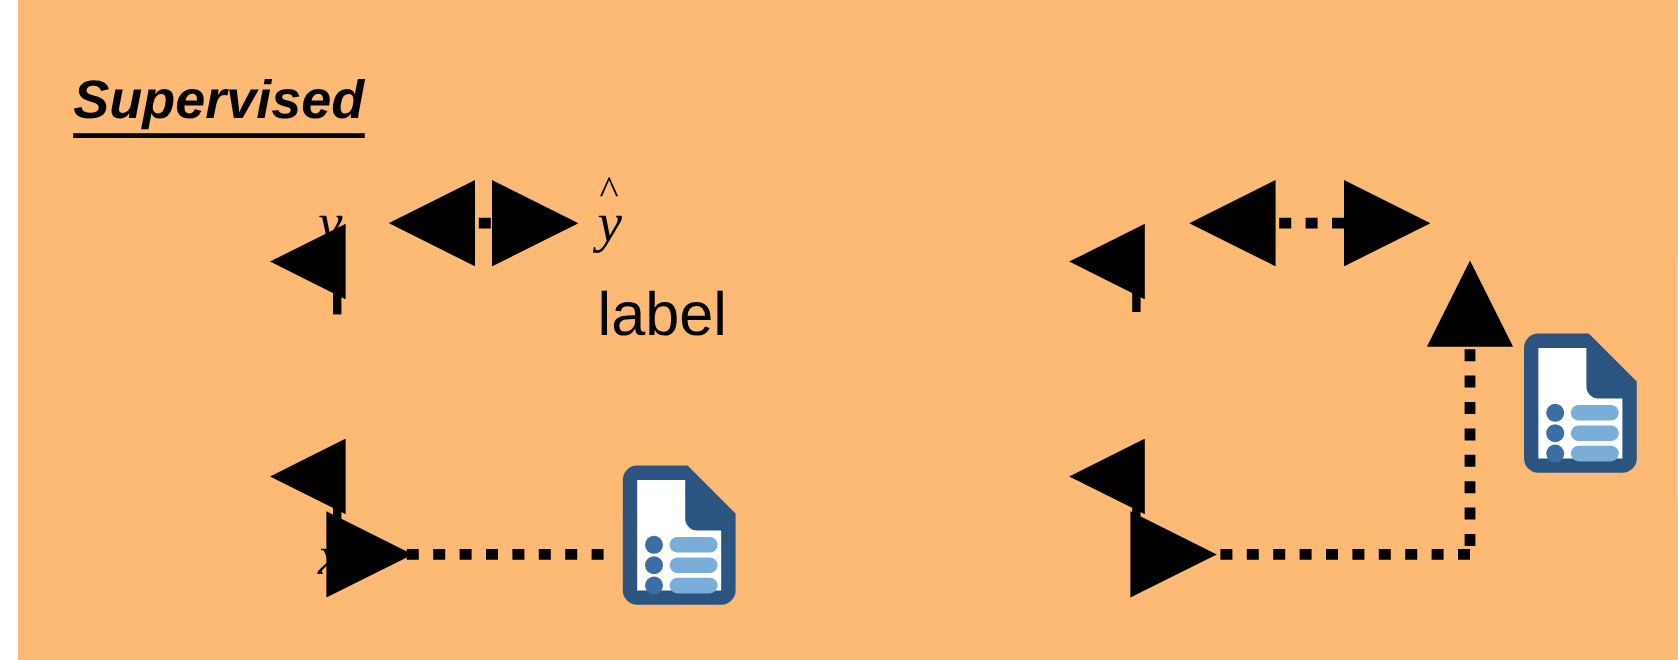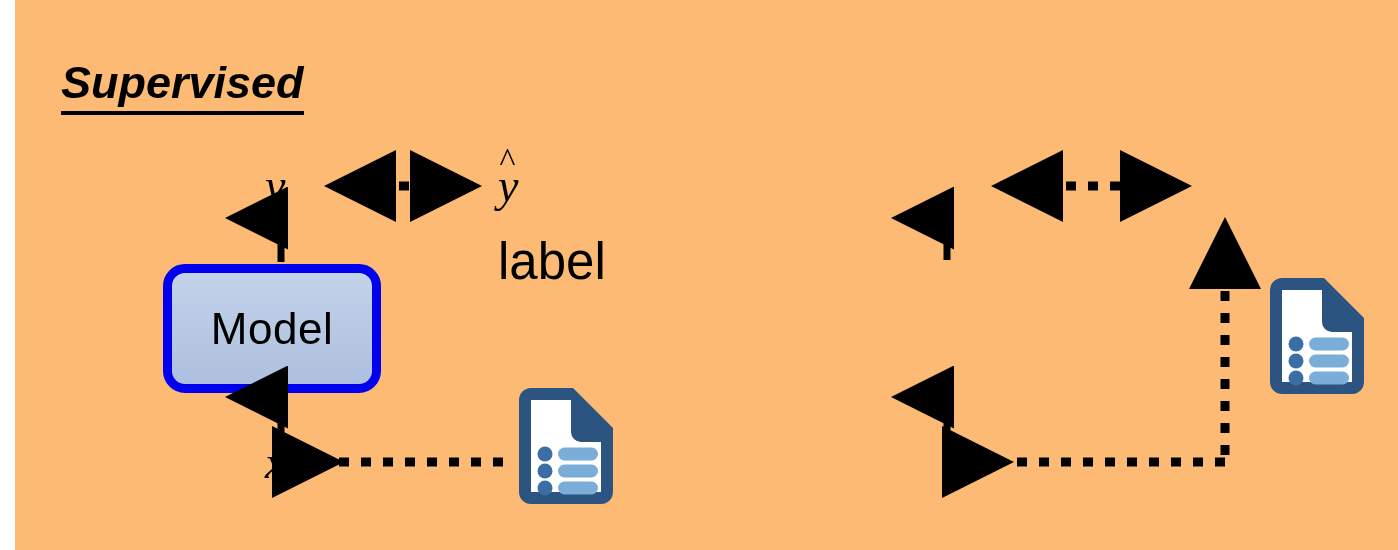--- a/index.html
+++ b/index.html
@@ -129,23 +129,20 @@
 </style>
 </head>
 <body>
 
 <div id="canvas">
 
   <div class="panel" id="panel-supervised">
 
     <div class="title" id="title-supervised"><span class="tline">Supervised</span></div>
 
-    <div class="model-box" id="model-box-supervised">
-        <span>Model</span>
-      </div>
 
     <div class="mlabel" id="label-y-sup">y</div>
 
     <div class="mlabel" id="label-yhat-sup"><span class="hatwrap"><span class="hat">^</span><span>y</span></span></div>
 
     <div class="plain-label" id="label-text-label">label</div>
 
     <div class="mlabel" id="label-x-sup">x</div>
 
   </div>

